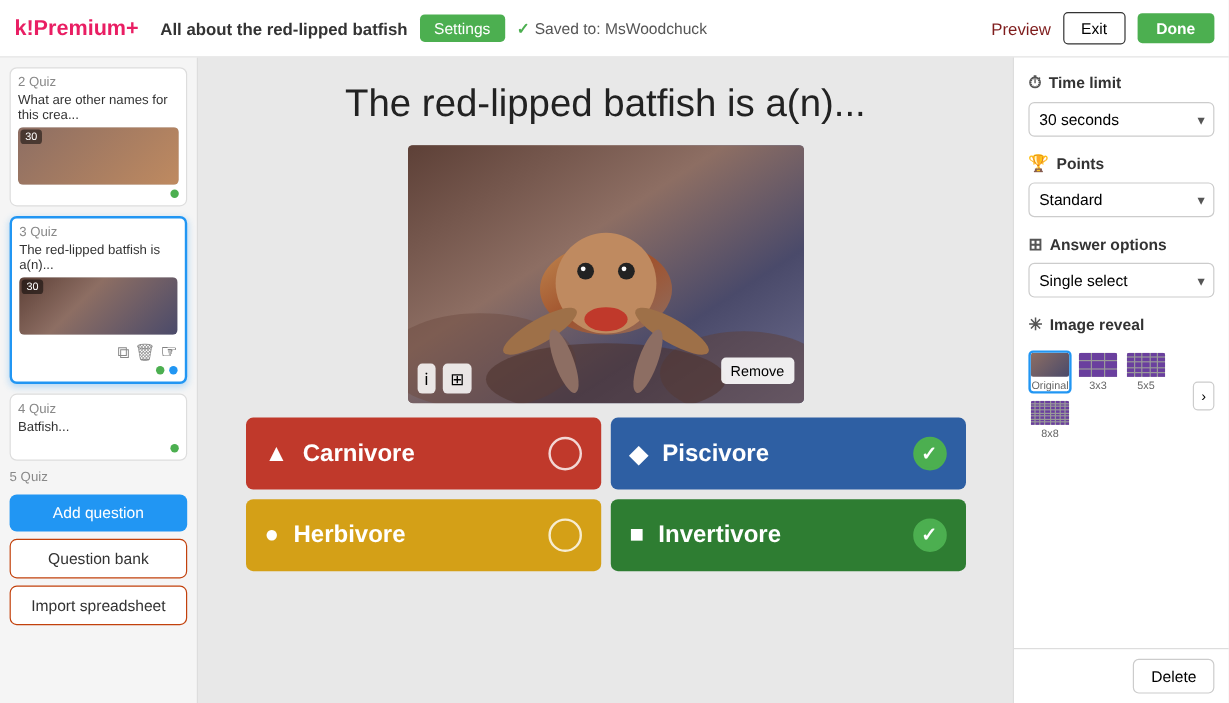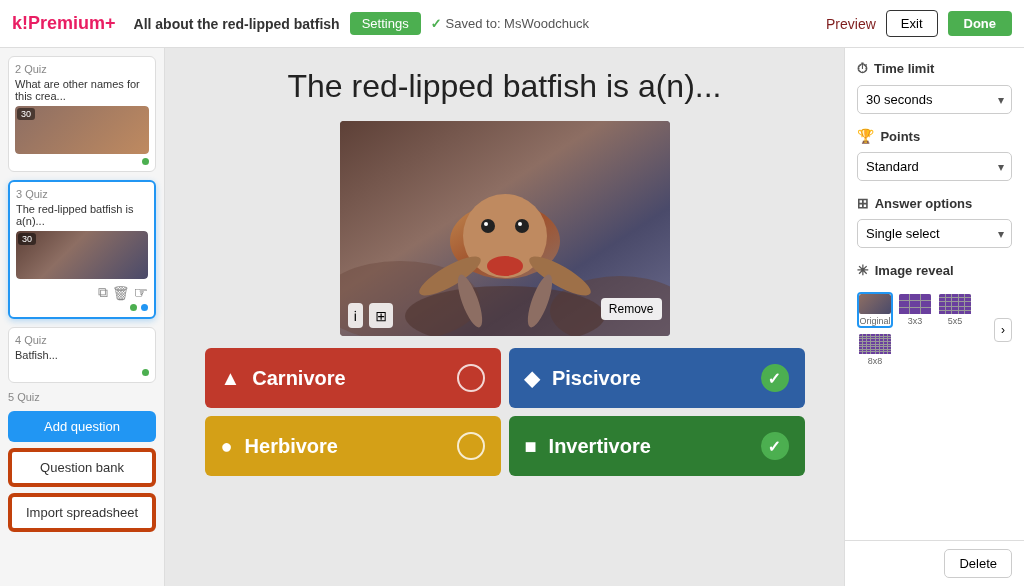--- a/index.html
+++ b/index.html
@@ -30,21 +30,21 @@
     .quiz-thumb-img { width: 100%; height: 100%; object-fit: cover; background: linear-gradient(135deg, #8d6e63, #bf8a60); border-radius: 4px; }
     .quiz-timer { position: absolute; top: 2px; left: 2px; background: rgba(0,0,0,0.5); color: #fff; font-size: 9px; padding: 1px 4px; border-radius: 3px; }
     .quiz-dot { width: 7px; height: 7px; border-radius: 50%; background: #4caf50; margin: 4px 0 0 auto; }
     .quiz-footer { display: flex; justify-content: flex-end; }
     .quiz-actions { display: flex; gap: 4px; justify-content: flex-end; margin-top: 4px; }
     .quiz-icon-btn { background: none; border: none; cursor: pointer; color: #888; font-size: 14px; }
 
     .sidebar-buttons { margin-top: 8px; display: flex; flex-direction: column; gap: 6px; }
     .sidebar-action-btn { width: 100%; padding: 8px; border-radius: 6px; font-size: 13px; font-weight: 500; cursor: pointer; }
     .add-question-btn { background: #2196f3; color: #fff; border: none; }
-    .outline-btn { background: #fff; color: #333; border: 4px solid #c2410c; }
+    .outline-btn { background: #fff; color: #333; border: 1px solid #c2410c; }
 
     
     .content { flex: 1; padding: 20px; display: flex; flex-direction: column; align-items: center; background: #e8e8e8; overflow: hidden; }
     .question-text { font-size: 32px; font-weight: 400; color: #222; margin-bottom: 16px; text-align: center; }
     .fish-image-container { position: relative; width: 330px; height: 215px; margin-bottom: 12px; }
     .fish-image { width: 100%; height: 100%; background: linear-gradient(135deg, #5d4037 0%, #8d6e63 30%, #4a4a6a 70%, #6d6d8e 100%); border-radius: 4px; display: flex; align-items: center; justify-content: center; overflow: hidden; }
     .image-overlay-btns { position: absolute; bottom: 8px; left: 8px; display: flex; gap: 6px; }
     .img-tool-btn { background: rgba(255,255,255,0.85); border: none; border-radius: 4px; padding: 3px 6px; cursor: pointer; font-size: 14px; }
     .remove-btn { position: absolute; bottom: 16px; right: 8px; background: rgba(255,255,255,0.9); border: none; border-radius: 4px; padding: 4px 8px; font-size: 12px; cursor: pointer; }
 

